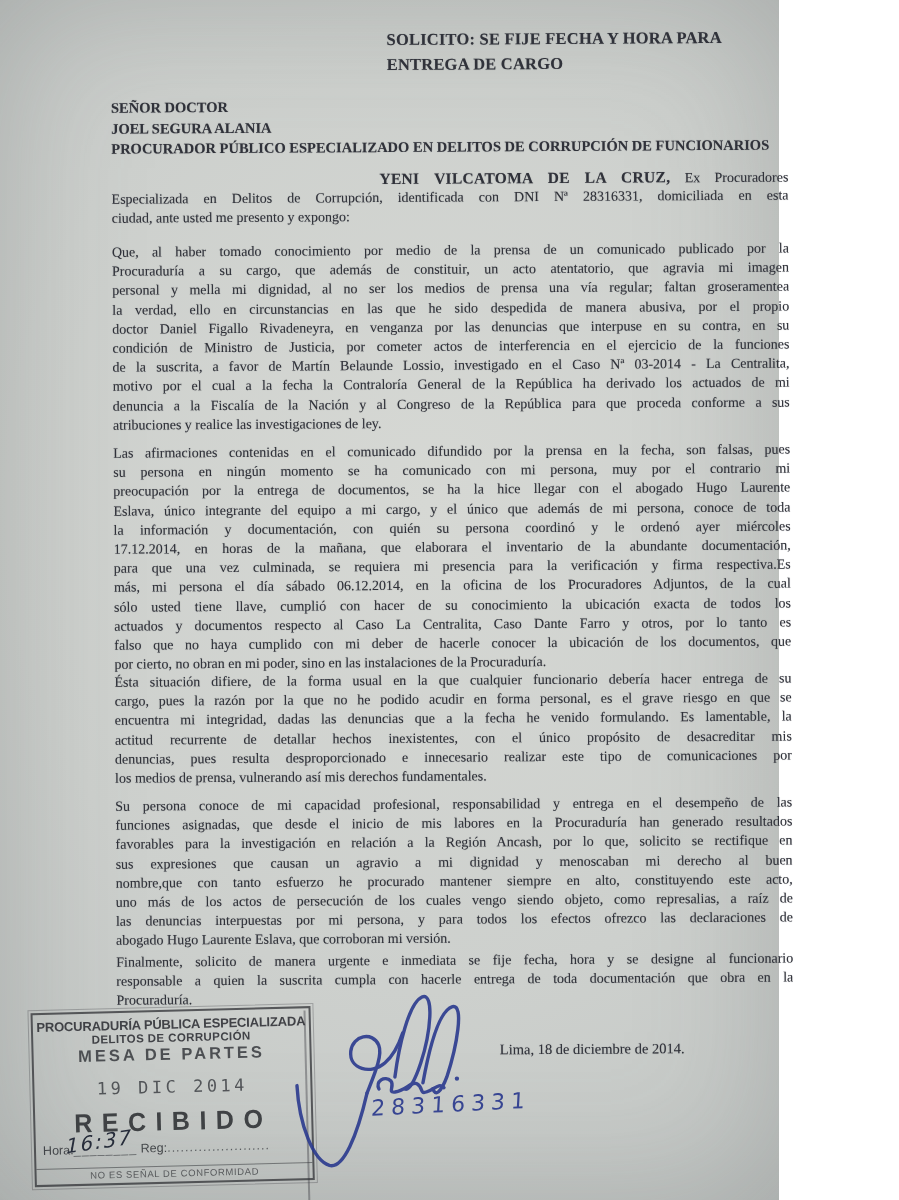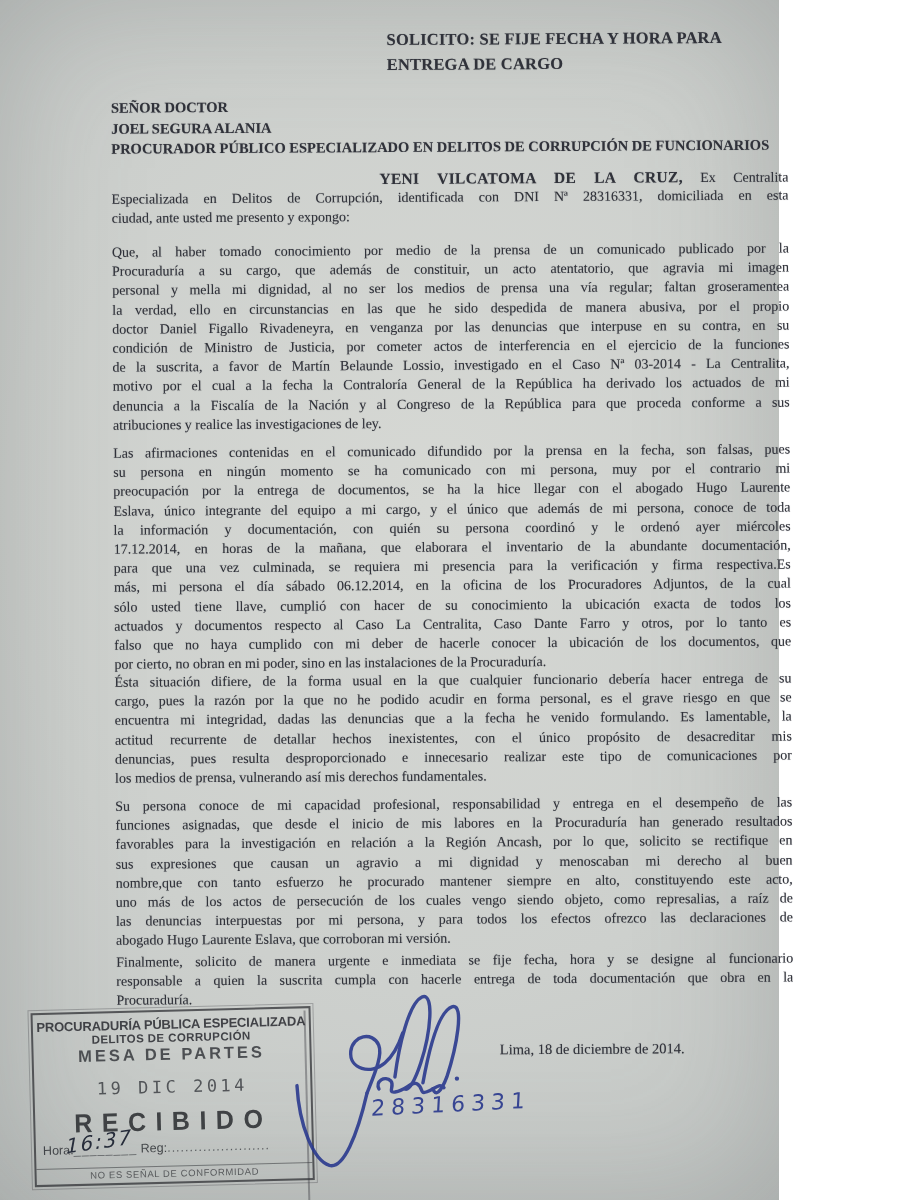--- a/index.html
+++ b/index.html
@@ -69,21 +69,21 @@
       <div>ENTREGA DE CARGO</div>
     </div>
 
     <div class="recipient plain txt">
         <div class="tline">SEÑOR  DOCTOR</div>
         <div class="tline">JOEL SEGURA ALANIA</div>
         <div class="tline last">PROCURADOR PÚBLICO ESPECIALIZADO EN DELITOS DE CORRUPCIÓN DE FUNCIONARIOS</div>
       </div>
 
     <div class="para just txt" style="top:169px">
-      <div class="tline intro-l1"><span class="intro-name">YENI VILCATOMA DE LA CRUZ,</span><span>  Ex Centralita</span></div>
+      <div class="tline intro-l1"><span class="intro-name">YENI VILCATOMA DE LA CRUZ,</span><span>  Ex Procuradores</span></div>
       <div class="tline">Especializada en Delitos de Corrupción, identificada con DNI Nª 28316331, domiciliada en esta</div>
       <div class="tline last">ciudad, ante usted me presento y expongo:</div>
     </div>
 
     <div class="para just txt" style="top:241px">
         <div class="tline">Que, al haber tomado conocimiento por medio de la prensa de un comunicado publicado por la</div>
         <div class="tline">Procuraduría a su cargo, que además de constituir, un acto atentatorio, que agravia mi imagen</div>
         <div class="tline">personal y mella mi dignidad, al no ser los medios de prensa una vía regular; faltan groseramentea</div>
         <div class="tline">la verdad, ello en circunstancias en las que he sido despedida de manera abusiva, por el propio</div>
         <div class="tline">doctor Daniel Figallo Rivadeneyra, en venganza por las denuncias que interpuse en su contra, en su</div>

